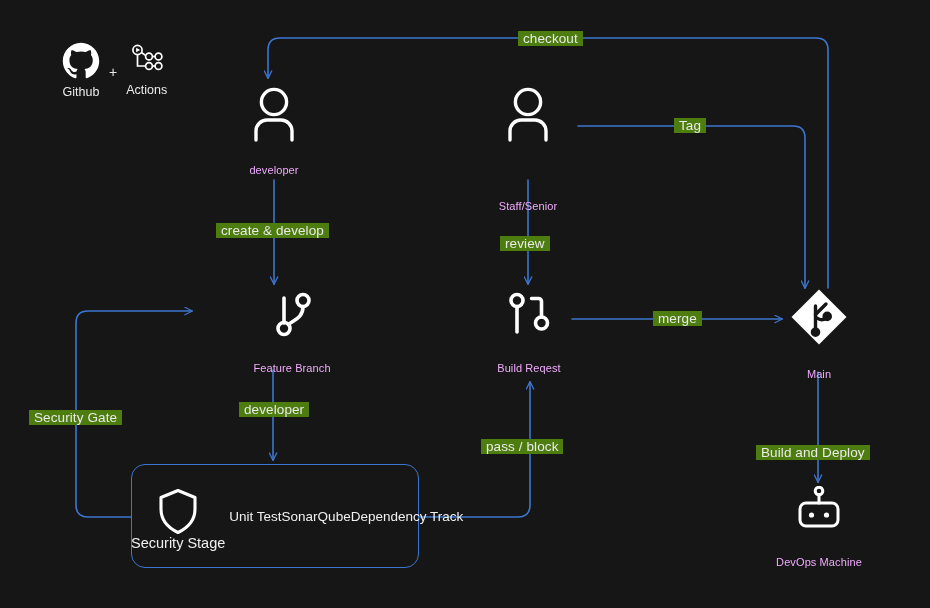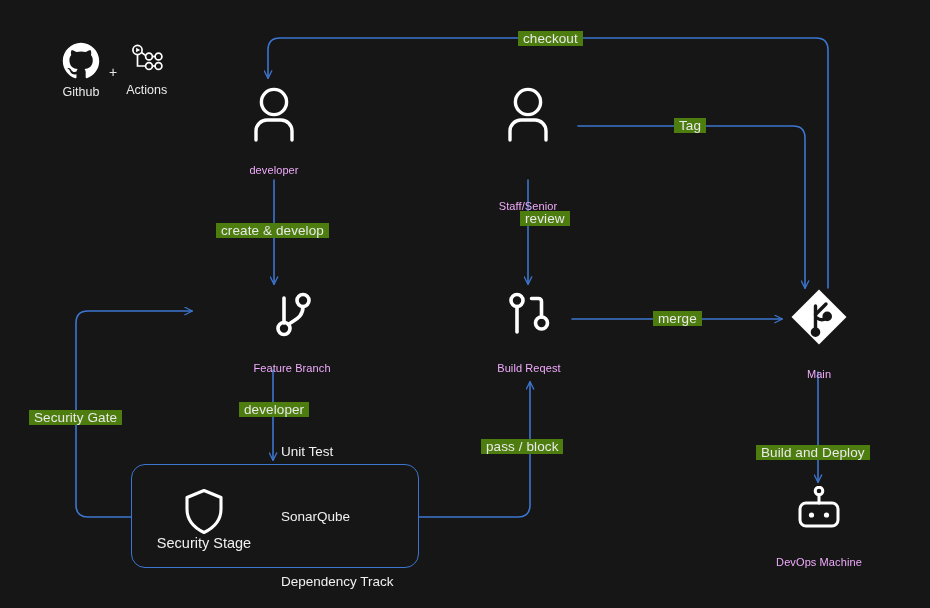--- a/index.html
+++ b/index.html
@@ -82,24 +82,22 @@
   .sec-left {
     display: flex;
     flex-direction: column;
     align-items: center;
     justify-content: center;
     width: 146px;
     padding-top: 6px;
   }
   .sec-right {
     display: flex;
-    flex-direction: column;
     justify-content: center;
     padding-left: 4px;
-    gap: 44px;
   }
   .sec-right .tool-line {
     font-size: 13.5px;
     color: #f0f0f0;
     line-height: 21px;
     white-space: nowrap;
   }
   .sec-caption {
     font-size: 14.5px;
     color: #f0f0f0;
@@ -164,21 +162,21 @@
       <path d="M 419 517 L 518 517 Q 530 517 530 505 L 530 382" marker-end="url(#arrow)"></path>
     </g>
   </svg>
 
   <div class="edge-label" style="left:518px; top:31px;">checkout</div>
 
   <div class="edge-label" style="left:674px; top:118px;">Tag</div>
 
   <div class="edge-label" style="left:216px; top:223px;">create &amp; develop</div>
 
-  <div class="edge-label" style="left:500px; top:211px;margin-left:20px;">review</div>
+  <div class="edge-label" style="left:500px; top:236px;">review</div>
 
   <div class="edge-label" style="left:239px; top:402px;">developer</div>
 
   <div class="edge-label" style="left:653px; top:311px;">merge</div>
 
   <div class="edge-label" style="left:29px; top:410px;">Security Gate</div>
 
   <div class="edge-label" style="left:481px; top:439px;">pass / block</div>
 
   <div class="edge-label" style="left:756px; top:413px;margin-top:32px;">Build and Deploy</div>

